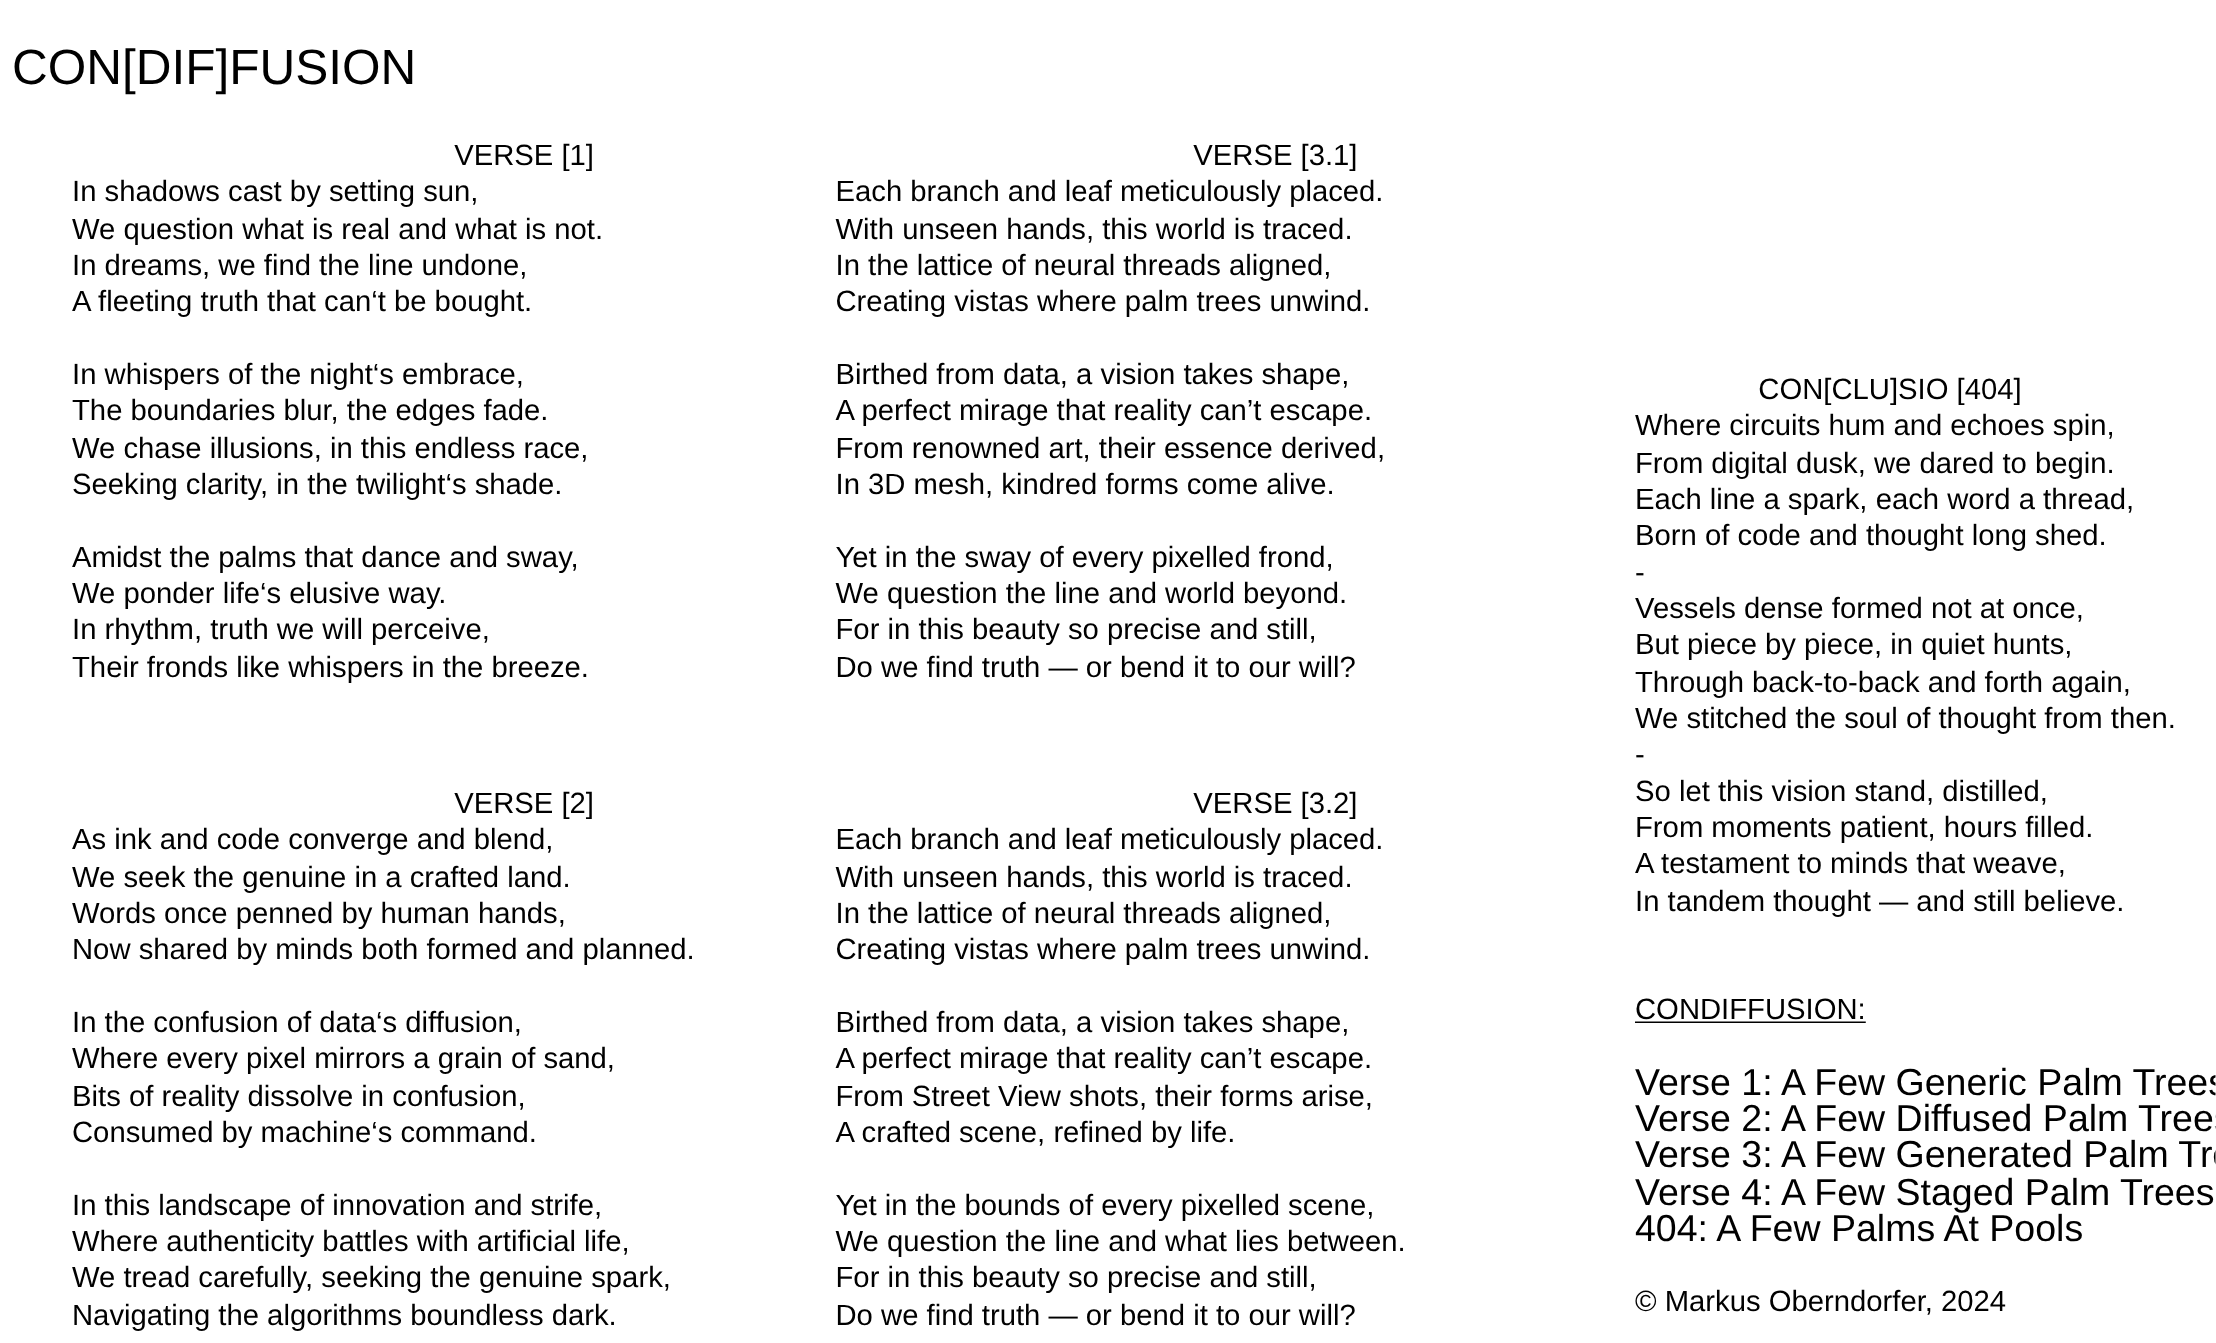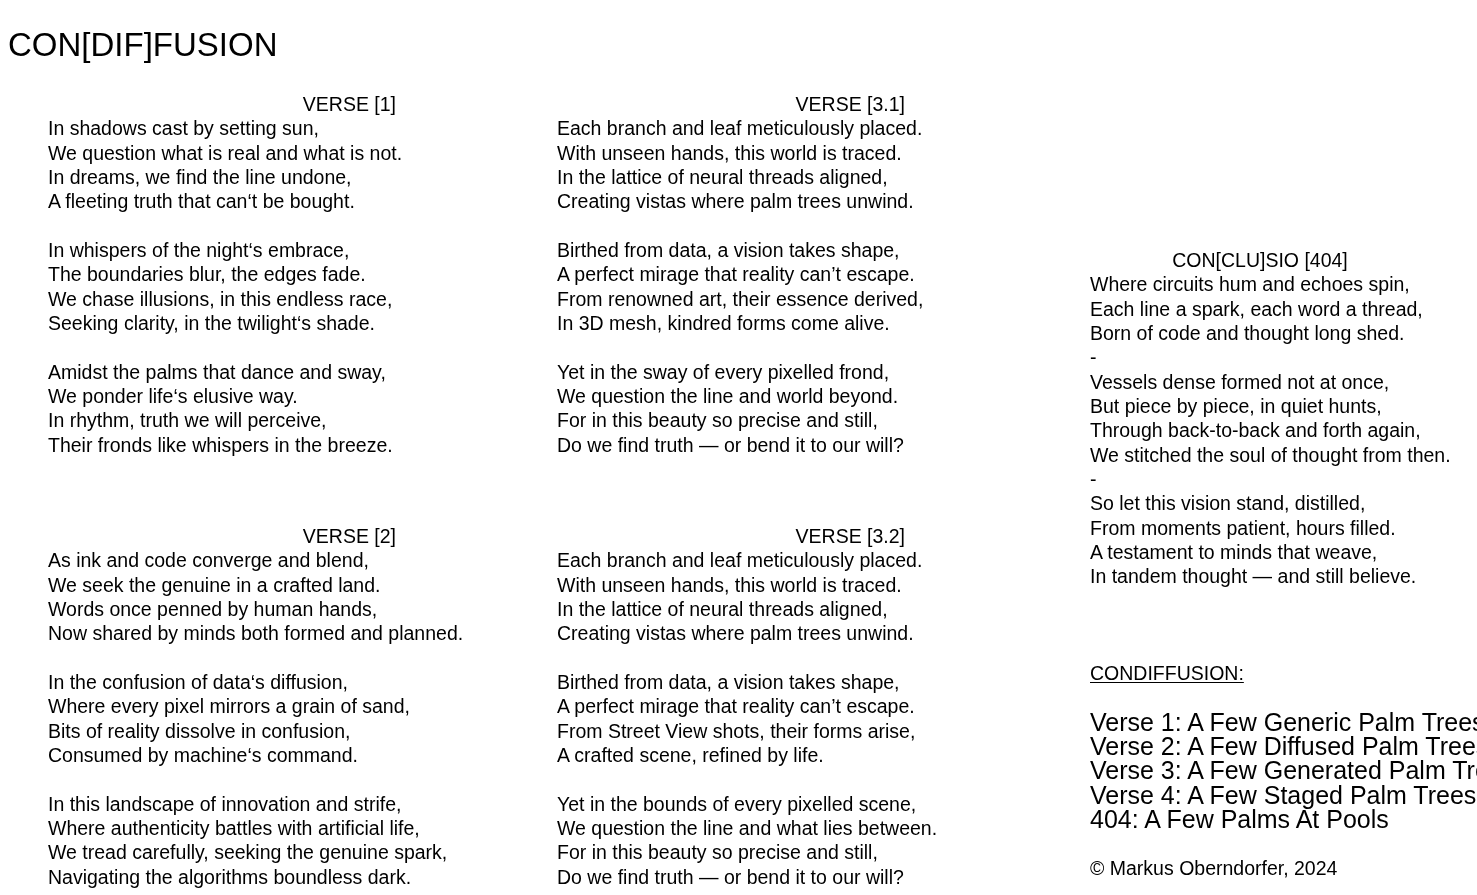--- a/index.html
+++ b/index.html
@@ -228,20 +228,21 @@
     </div>
 
   </div>
 
   <div class="column col-3">
 
     <div class="verse-block" style="top:215px;margin-top:33px;">
       <span class="verse-heading">CON[CLU]SIO [404]</span>
       <div class="stanza">
         <span class="line">Where circuits hum and echoes spin,</span>
+        <span class="line">From digital dusk, we dared to begin.</span>
         <span class="line">Each line a spark, each word a thread,</span>
         <span class="line">Born of code and thought long shed.</span>
       </div>
       <span class="sep-line">-</span>
       <div class="stanza">
         <span class="line">Vessels dense formed not at once,</span>
         <span class="line">But piece by piece, in quiet hunts,</span>
         <span class="line">Through back-to-back and forth again,</span>
         <span class="line">We stitched the soul of thought from then.</span>
       </div>

